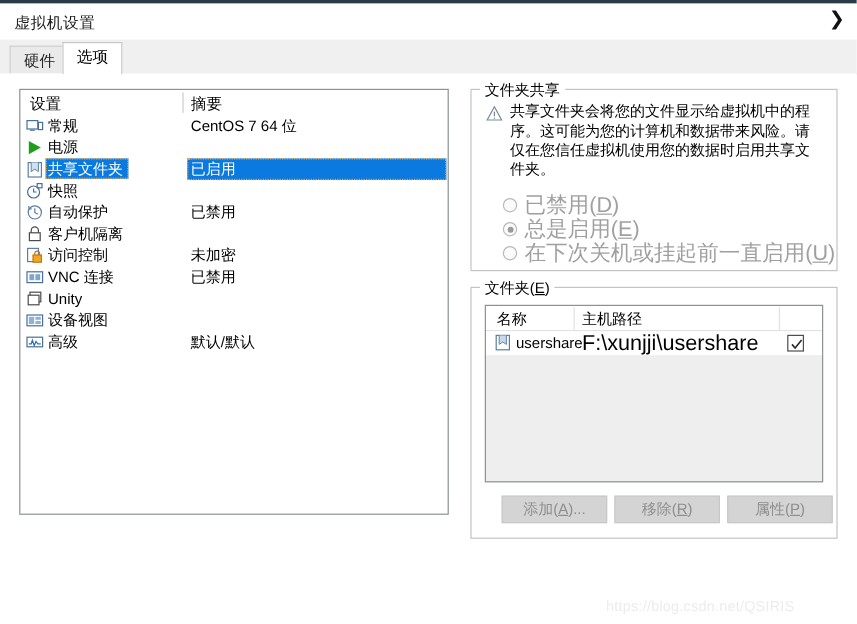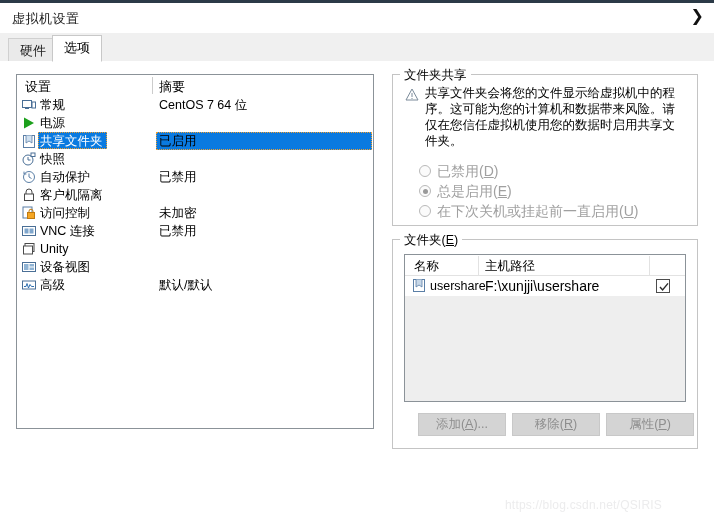--- a/index.html
+++ b/index.html
@@ -157,21 +157,21 @@
     line-height: 16px;
     outline: 1px dotted #f0a030;
     outline-offset: -1px;
   }
   .row.selected .sel-summary {
     position: absolute;
     left: 139px; top: 0px;
     right: 1px;
     height: 18px;
     background: #0a7ae0;
-    color: #000000;
+    color: #ffffff;
     padding: 1px 0 0 3px;
     box-sizing: border-box;
     font-size: 12.5px;
     line-height: 16px;
     outline: 1px dotted #f0a030;
     outline-offset: -1px;
   }
   
   .groupbox {
     position: absolute;
@@ -225,21 +225,21 @@
     content: "";
     position: absolute;
     left: 2.5px; top: 2.5px;
     width: 5px; height: 5px;
     border-radius: 50%;
     background: #9a9a9a;
   }
   .radio-label {
     position: absolute;
     left: 18px; top: 0px;
-    font-size: 14px;
+    font-size: 18px;
     line-height: 17px;
     color: #a0a0a0;
     white-space: nowrap;
   }
   .radio-label u { text-decoration: underline; }
   
   .folder-list {
     position: absolute;
     left: 11px; top: 14px;
     width: 282px; height: 148px;
@@ -282,21 +282,21 @@
   }
   .fl-row .fname {
     position: absolute;
     left: 25px; top: 2px;
     font-size: 12.5px;
     line-height: 16px;
   }
   .fl-row .fpath {
     position: absolute;
     left: 80px; top: 2px;
-    font-size: 14px;
+    font-size: 18px;
     line-height: 16px;
   }
   .fl-check {
     position: absolute;
     left: 251px; top: 3px;
     width: 14px; height: 14px;
     border: 1px solid #4c4c4c;
     background: #ffffff;
     box-sizing: border-box;
   }

